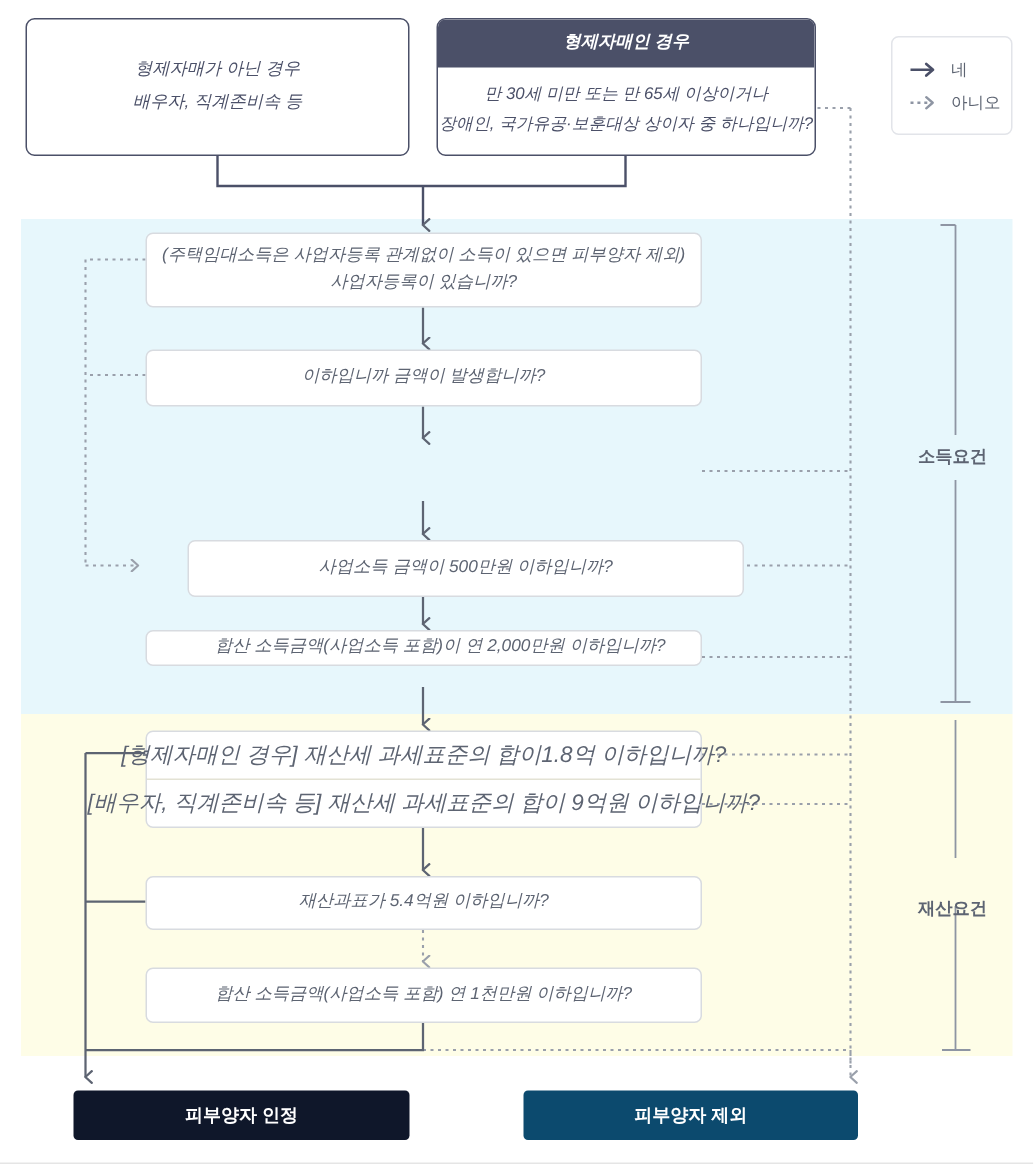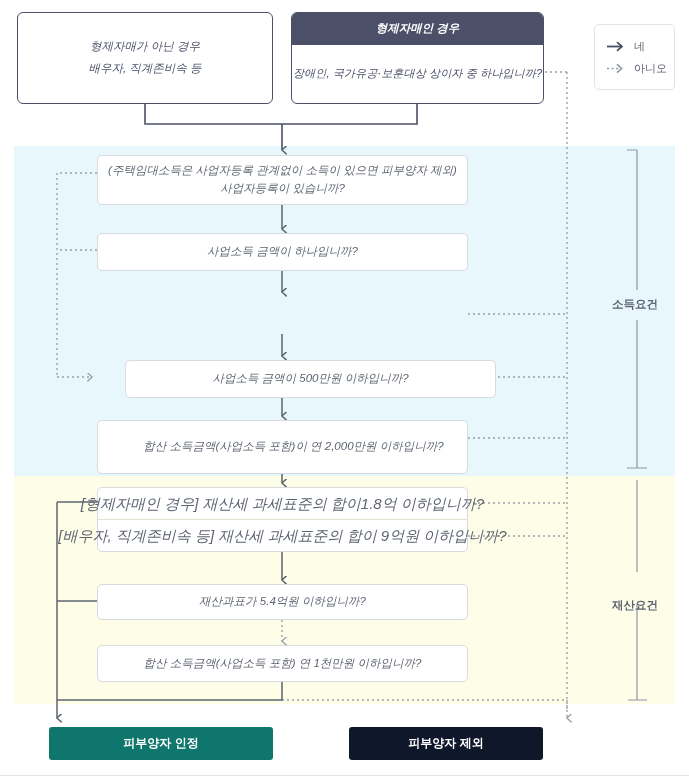--- a/index.html
+++ b/index.html
@@ -101,21 +101,21 @@
   }
   .legend-row { display: flex; align-items: center; gap: 8px; }
   .legend-row .lbl { color: #5d6472; font-size: 11px; }
 
   
   .q { left: 97px; width: 371px; }
   .q1 { top: 155px; height: 50px; }
   .q2 { top: 233px; height: 38px; }
   .q3 { top: 296px; height: 38px; }
   .q4 { top: 360px; height: 38px; margin-left: 28px; }
-  .q5 { top: 420px; height: 54px; padding-left: 32px; }
+  .q5 { top: 420px; height: 24px; padding-left: 32px; }
   .q6 { top: 487px; height: 65px; padding: 0; justify-content: flex-start; }
   .q6 .half {
     width: 100%; height: 32px;
     display: flex; align-items: center; justify-content: center;
     font-size: 15px;
   }
   .q6 .half.bottom { border-top: 1px solid #e3e2d4; height: 33px; }
   .q7 { top: 584px; height: 36px; }
   .q8 { top: 645px; height: 37px; }
 
@@ -139,22 +139,22 @@
     font-size: 12px;
     font-weight: bold;
     display: flex;
     align-items: center;
     justify-content: center;
     border: none;
     cursor: pointer;
     padding: 0;
     font-family: inherit;
   }
-  .result-ok  { left: 49px;  top: 727px; width: 224px; background: #0f766e; }
-  .result-no  { left: 349px; top: 727px; width: 194px; background: #0f172a; }
+  .result-ok  { left: 49px;  top: 727px; width: 224px; background: #0f172a; }
+  .result-no  { left: 349px; top: 727px; width: 223px; background: #0c4a6e; }
 
   
   .footline {
     position: absolute; left: 0; top: 775px; width: 689px; height: 1px;
     background: #e5e5e5;
   }
 </style>
 </head>
 <body>
 
@@ -216,20 +216,21 @@
   </svg>
 
   <div class="node top-left">
     <span class="ln">형제자매가 아닌 경우</span>
     <span class="ln">배우자, 직계존비속 등</span>
   </div>
 
   <div class="node top-right">
     <div class="hdr">형제자매인 경우</div>
     <div class="bdy">
+      <span class="ln">만 30세 미만 또는 만 65세 이상이거나</span>
       <span class="ln">장애인, 국가유공·보훈대상 상이자 중 하나입니까?</span>
     </div>
   </div>
 
   <div class="legend">
     <div class="legend-row">
       <svg width="20" height="11">
         <path d="M1,5.5 L15,5.5" stroke="#4b5068" stroke-width="1.8" fill="none"></path>
         <path d="M11.5,1.6 L16,5.5 L11.5,9.4" stroke="#4b5068" stroke-width="1.8" fill="none" stroke-linecap="round" stroke-linejoin="round"></path>
       </svg>
@@ -243,21 +244,21 @@
       <span class="lbl">아니오</span>
     </div>
   </div>
 
   <div class="node q q1">
     <span class="ln">(주택임대소득은 사업자등록 관계없이 소득이 있으면 피부양자 제외)</span>
     <span class="ln">사업자등록이 있습니까?</span>
   </div>
 
   <div class="node q q2">
-    <span class="ln">사업소득 금액이 하나입니까?</span>
+    <span class="ln">이하입니까 금액이 발생합니까?</span>
   </div>
 
 
   <div class="node q q4">
     <span class="ln">사업소득 금액이 500만원 이하입니까?</span>
   </div>
 
   <div class="node q q5">
     <span class="ln">합산 소득금액(사업소득 포함)이 연 2,000만원 이하입니까?</span>
   </div>

